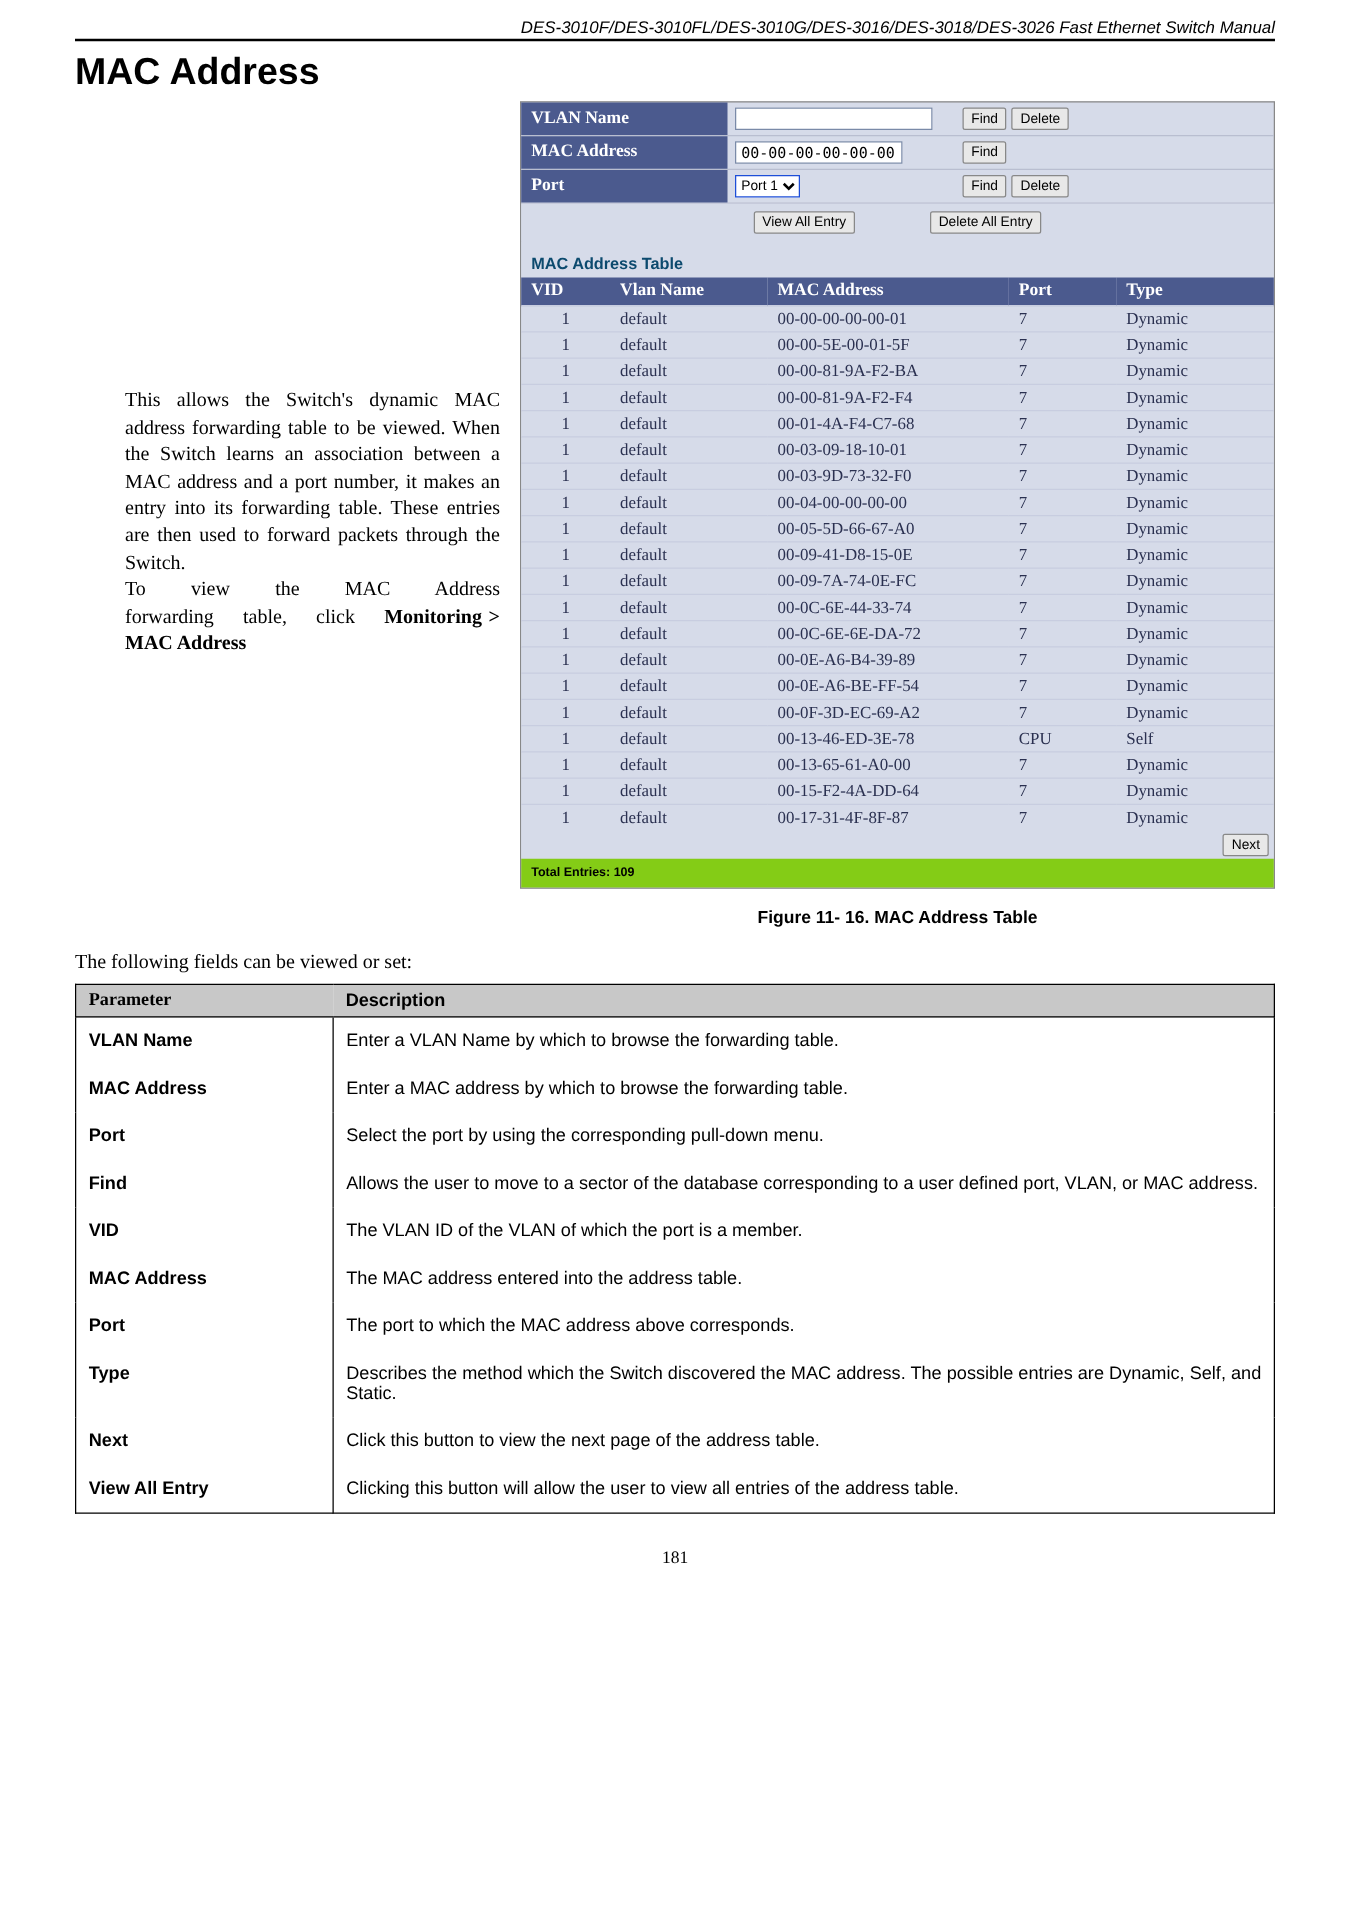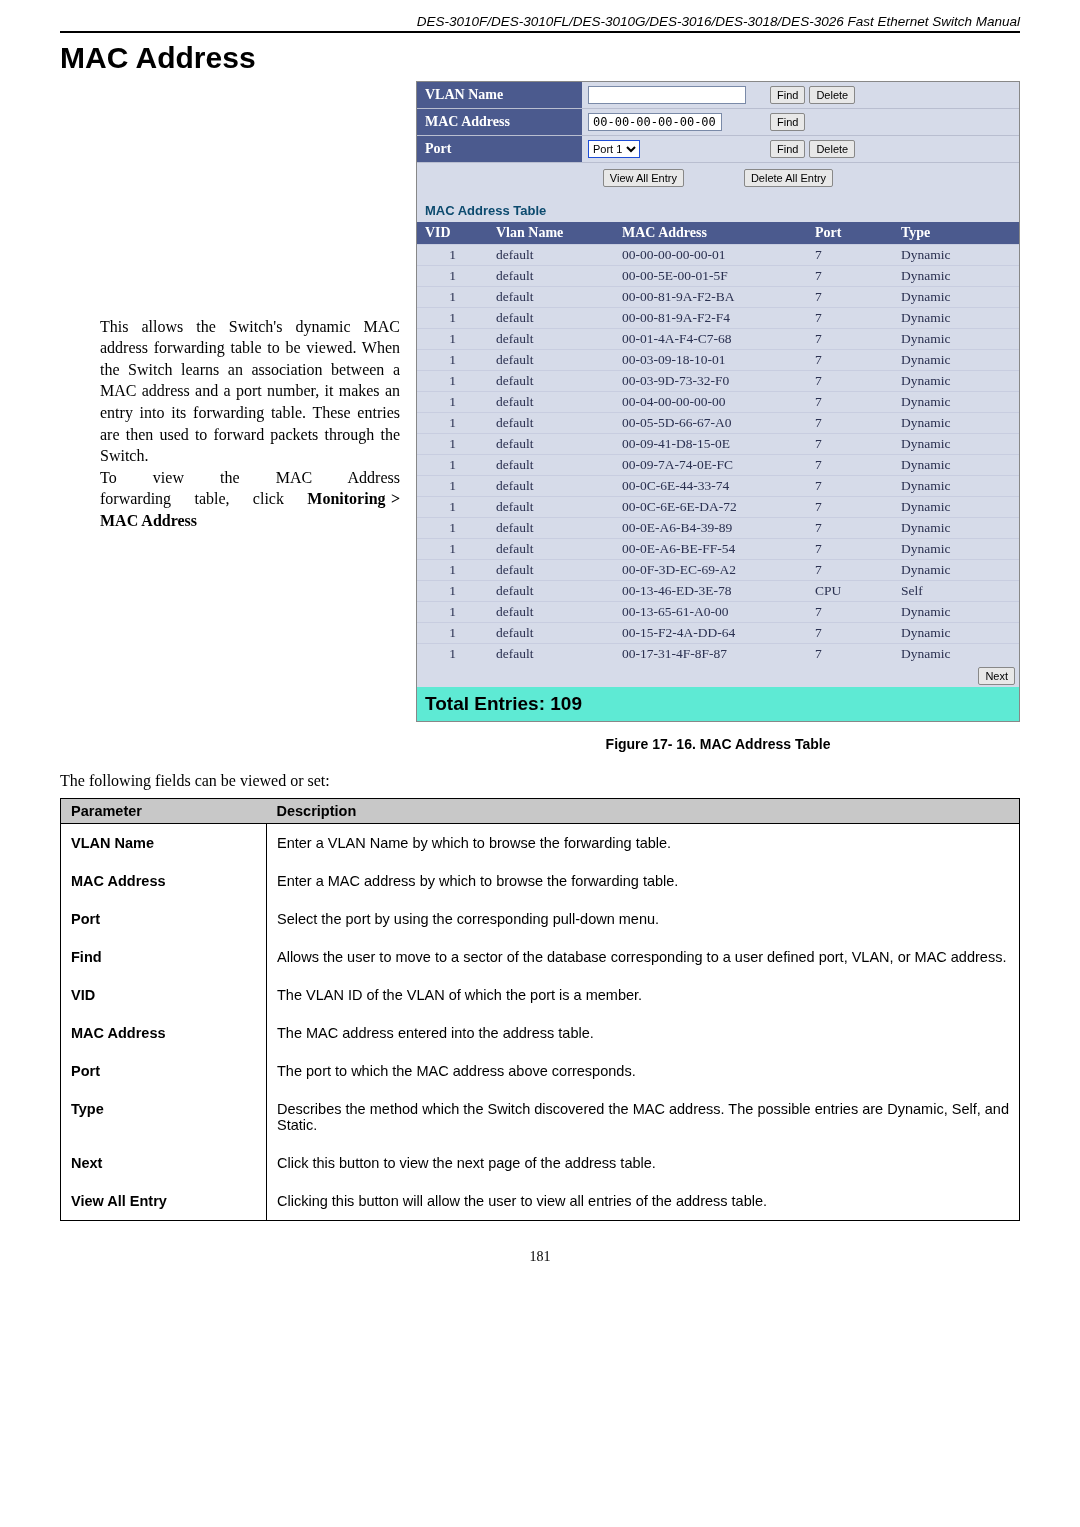--- a/index.html
+++ b/index.html
@@ -134,23 +134,23 @@
     border-top: 1px solid #c8cde0;
   }
   .next-row {
     text-align: right;
     background: #d6dbe9;
     padding: 2px 4px;
   }
   .total-row {
     font-family: Arial, sans-serif;
     font-weight: bold;
-    font-size: 19px;
+    font-size: 10px;
     padding: 6px 8px;
-    background: #5eead4;
+    background: #84cc16;
   }
   .figure-caption {
     text-align: center;
     font-family: Arial, sans-serif;
     font-weight: bold;
     font-size: 14px;
     margin: 14px 0 14px 0;
   }
   .subtext {
     font-size: 16px;
@@ -168,20 +168,21 @@
     font-weight: bold;
     padding: 4px 10px;
     border: 1px solid #000;
   }
   table.param-table th.desc {
     border-left: none;
   }
   table.param-table th.param {
     border-right: none;
     width: 185px;
+    font-family: Liberation Serif, serif;
   }
   table.param-table td {
     padding: 11px 10px;
     vertical-align: top;
     border-left: 1px solid #000;
     border-right: 1px solid #000;
     text-align: justify;
   }
   table.param-table tr:last-child td {
     border-bottom: 1px solid #000;
@@ -401,21 +402,21 @@
               <td>Dynamic</td>
             </tr>
           </tbody>
       </table>
       <div class="next-row">
         <button class="ui-btn">Next</button>
       </div>
       <div class="total-row">Total Entries: 109</div>
     </div>
 
-    <div class="figure-caption">Figure 17- 16. MAC Address Table</div>
+    <div class="figure-caption">Figure 11- 16. MAC Address Table</div>
   </div>
 </div>
 
 <div class="subtext">The following fields can be viewed or set:</div>
 
 <table class="param-table">
   <thead>
     <tr>
       <th class="param">Parameter</th>
       <th class="desc">Description</th>

